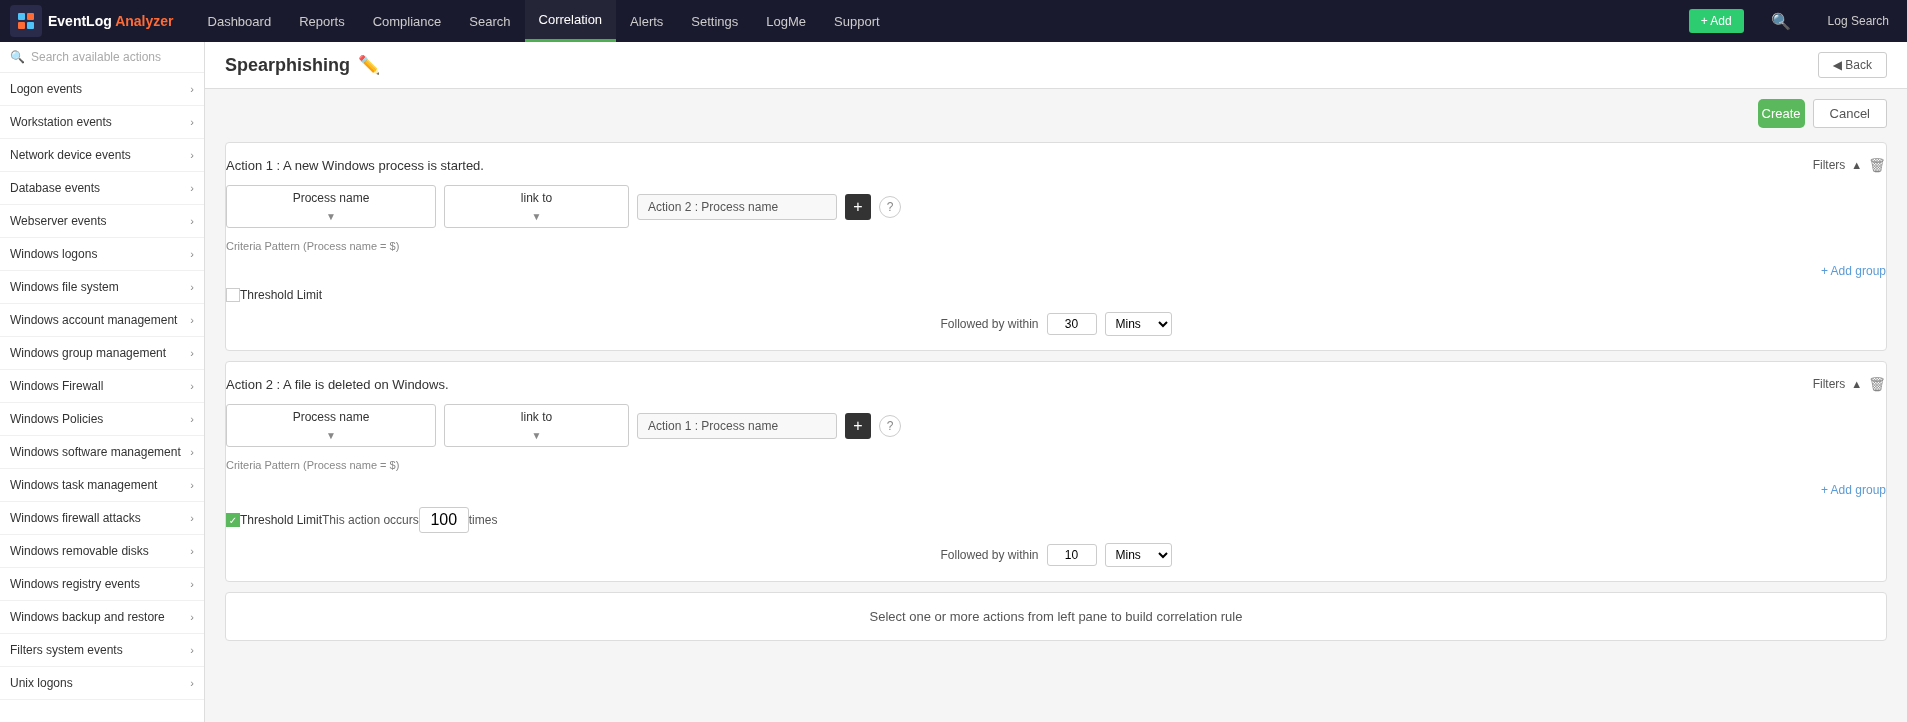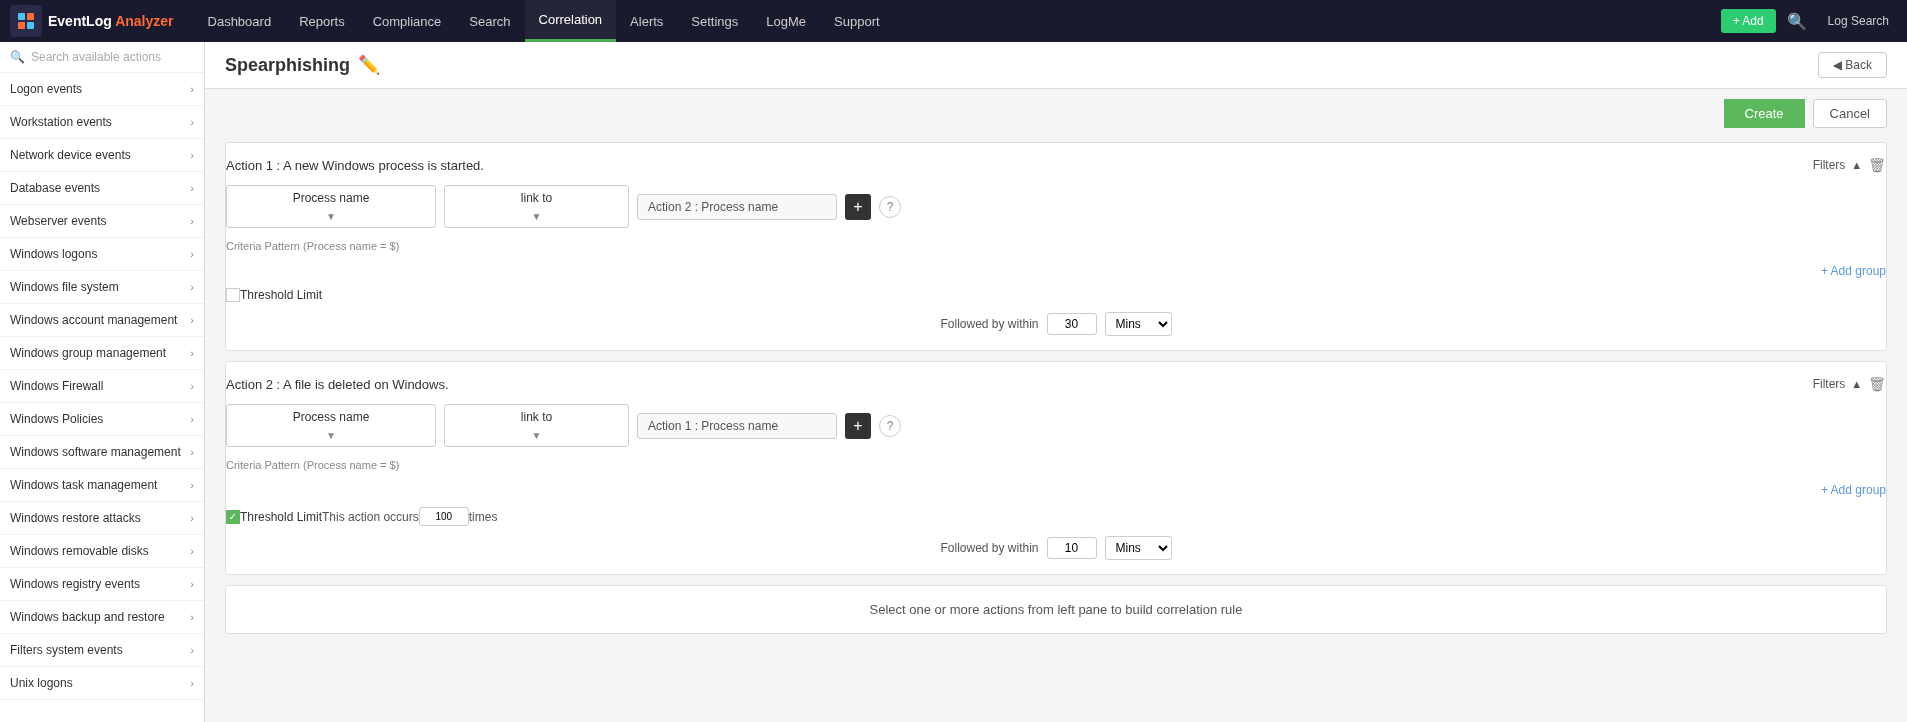--- a/index.html
+++ b/index.html
@@ -53,21 +53,21 @@
       text-decoration: none;
     }
     .nav-tab-item.active {
       color: #fff;
       border-bottom: 3px solid #4caf50;
       background: rgba(255,255,255,0.05);
     }
     .navbar-right {
       display: flex;
       align-items: center;
-      gap: 8px;
+      gap: 24px;
     }
     .btn-add {
       background: #2ecc71;
       color: #fff;
       border: none;
       padding: 5px 12px;
       border-radius: 3px;
       cursor: pointer;
       font-size: 12px;
     }
@@ -181,22 +181,22 @@
     .content-actions-row {
       display: flex;
       justify-content: flex-end;
       gap: 8px;
       margin-bottom: 4px;
     }
     .btn-create {
       background: #5cb85c;
       color: #fff;
       border: none;
-      padding: 6px 21px;
-      border-radius: 0;
+      padding: 6px 4px;
+      border-radius: 5px;
       cursor: pointer;
       font-size: 13px;
     }
     .btn-cancel {
       background: #fff;
       border: 1px solid #ccc;
       color: #555;
       padding: 6px 16px;
       border-radius: 3px;
       cursor: pointer;
@@ -322,21 +322,21 @@
       border-color: #5cb85c;
       color: #fff;
       font-size: 10px;
     }
     .threshold-label { font-size: 12px; color: #333; }
     .threshold-text { font-size: 12px; color: #555; }
     .threshold-input {
       border: 1px solid #ccc;
       border-radius: 3px;
       padding: 3px 6px;
-      font-size: 10px;
+      font-size: 16px;
       width: 50px;
       text-align: center;
     }
 
     .followed-by-row {
       display: flex;
       align-items: center;
       justify-content: center;
       gap: 8px;
       margin-top: 8px;
@@ -464,21 +464,21 @@
     </div>
     <div class="sidebar-item">
       <span>Windows software management</span>
       <span class="chevron">›</span>
     </div>
     <div class="sidebar-item">
       <span>Windows task management</span>
       <span class="chevron">›</span>
     </div>
     <div class="sidebar-item">
-      <span>Windows restore attacks</span>
+      <span>Windows firewall attacks</span>
       <span class="chevron">›</span>
     </div>
     <div class="sidebar-item">
       <span>Windows removable disks</span>
       <span class="chevron">›</span>
     </div>
     <div class="sidebar-item">
       <span>Windows registry events</span>
       <span class="chevron">›</span>
     </div>

